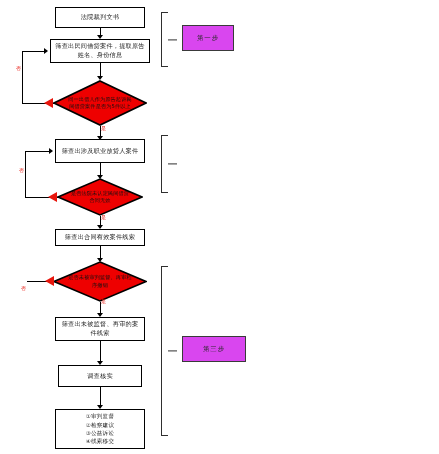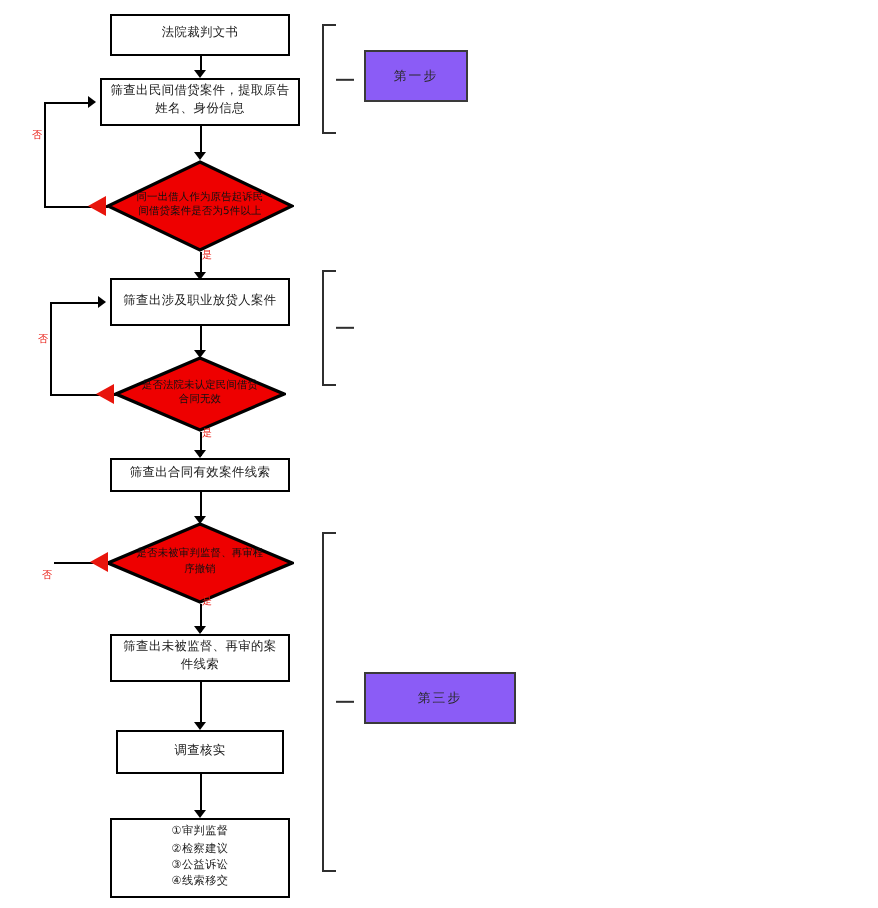--- a/index.html
+++ b/index.html
@@ -33,21 +33,21 @@
     background: #ffffff;
     color: #1a1a1a;
     font-size: 6.2px;
     line-height: 1.45;
     padding: 1px 3px;
     letter-spacing: 0.2px;
   }
 
   .step-box {
     border: 1.4px solid #3a3a3a;
-    background: #8b5cf6;
+    background: #d946ef;
     color: #2a2a2a;
     font-size: 6.4px;
     letter-spacing: 1px;
   }
 
   
   .diamond {
     position: absolute;
   }
   .diamond .dshape {
@@ -273,17 +273,17 @@
       <div class="bb"></div>
       <div class="bstem"></div>
   </div>
 
   <div class="bracket" style="left:155px; top:266px; width:22px; height:170px;">
     <div class="bt"></div>
       <div class="bv"></div>
       <div class="bb"></div>
       <div class="bstem"></div>
   </div>
-  <div class="node step-box" style="left:182px; top:336px; width:76px; height:26px;">
+  <div class="node step-box" style="left:182px; top:336px; width:64px; height:26px;">
     <span>第三步</span>
   </div>
 
 </div>
 
 </body></html>

